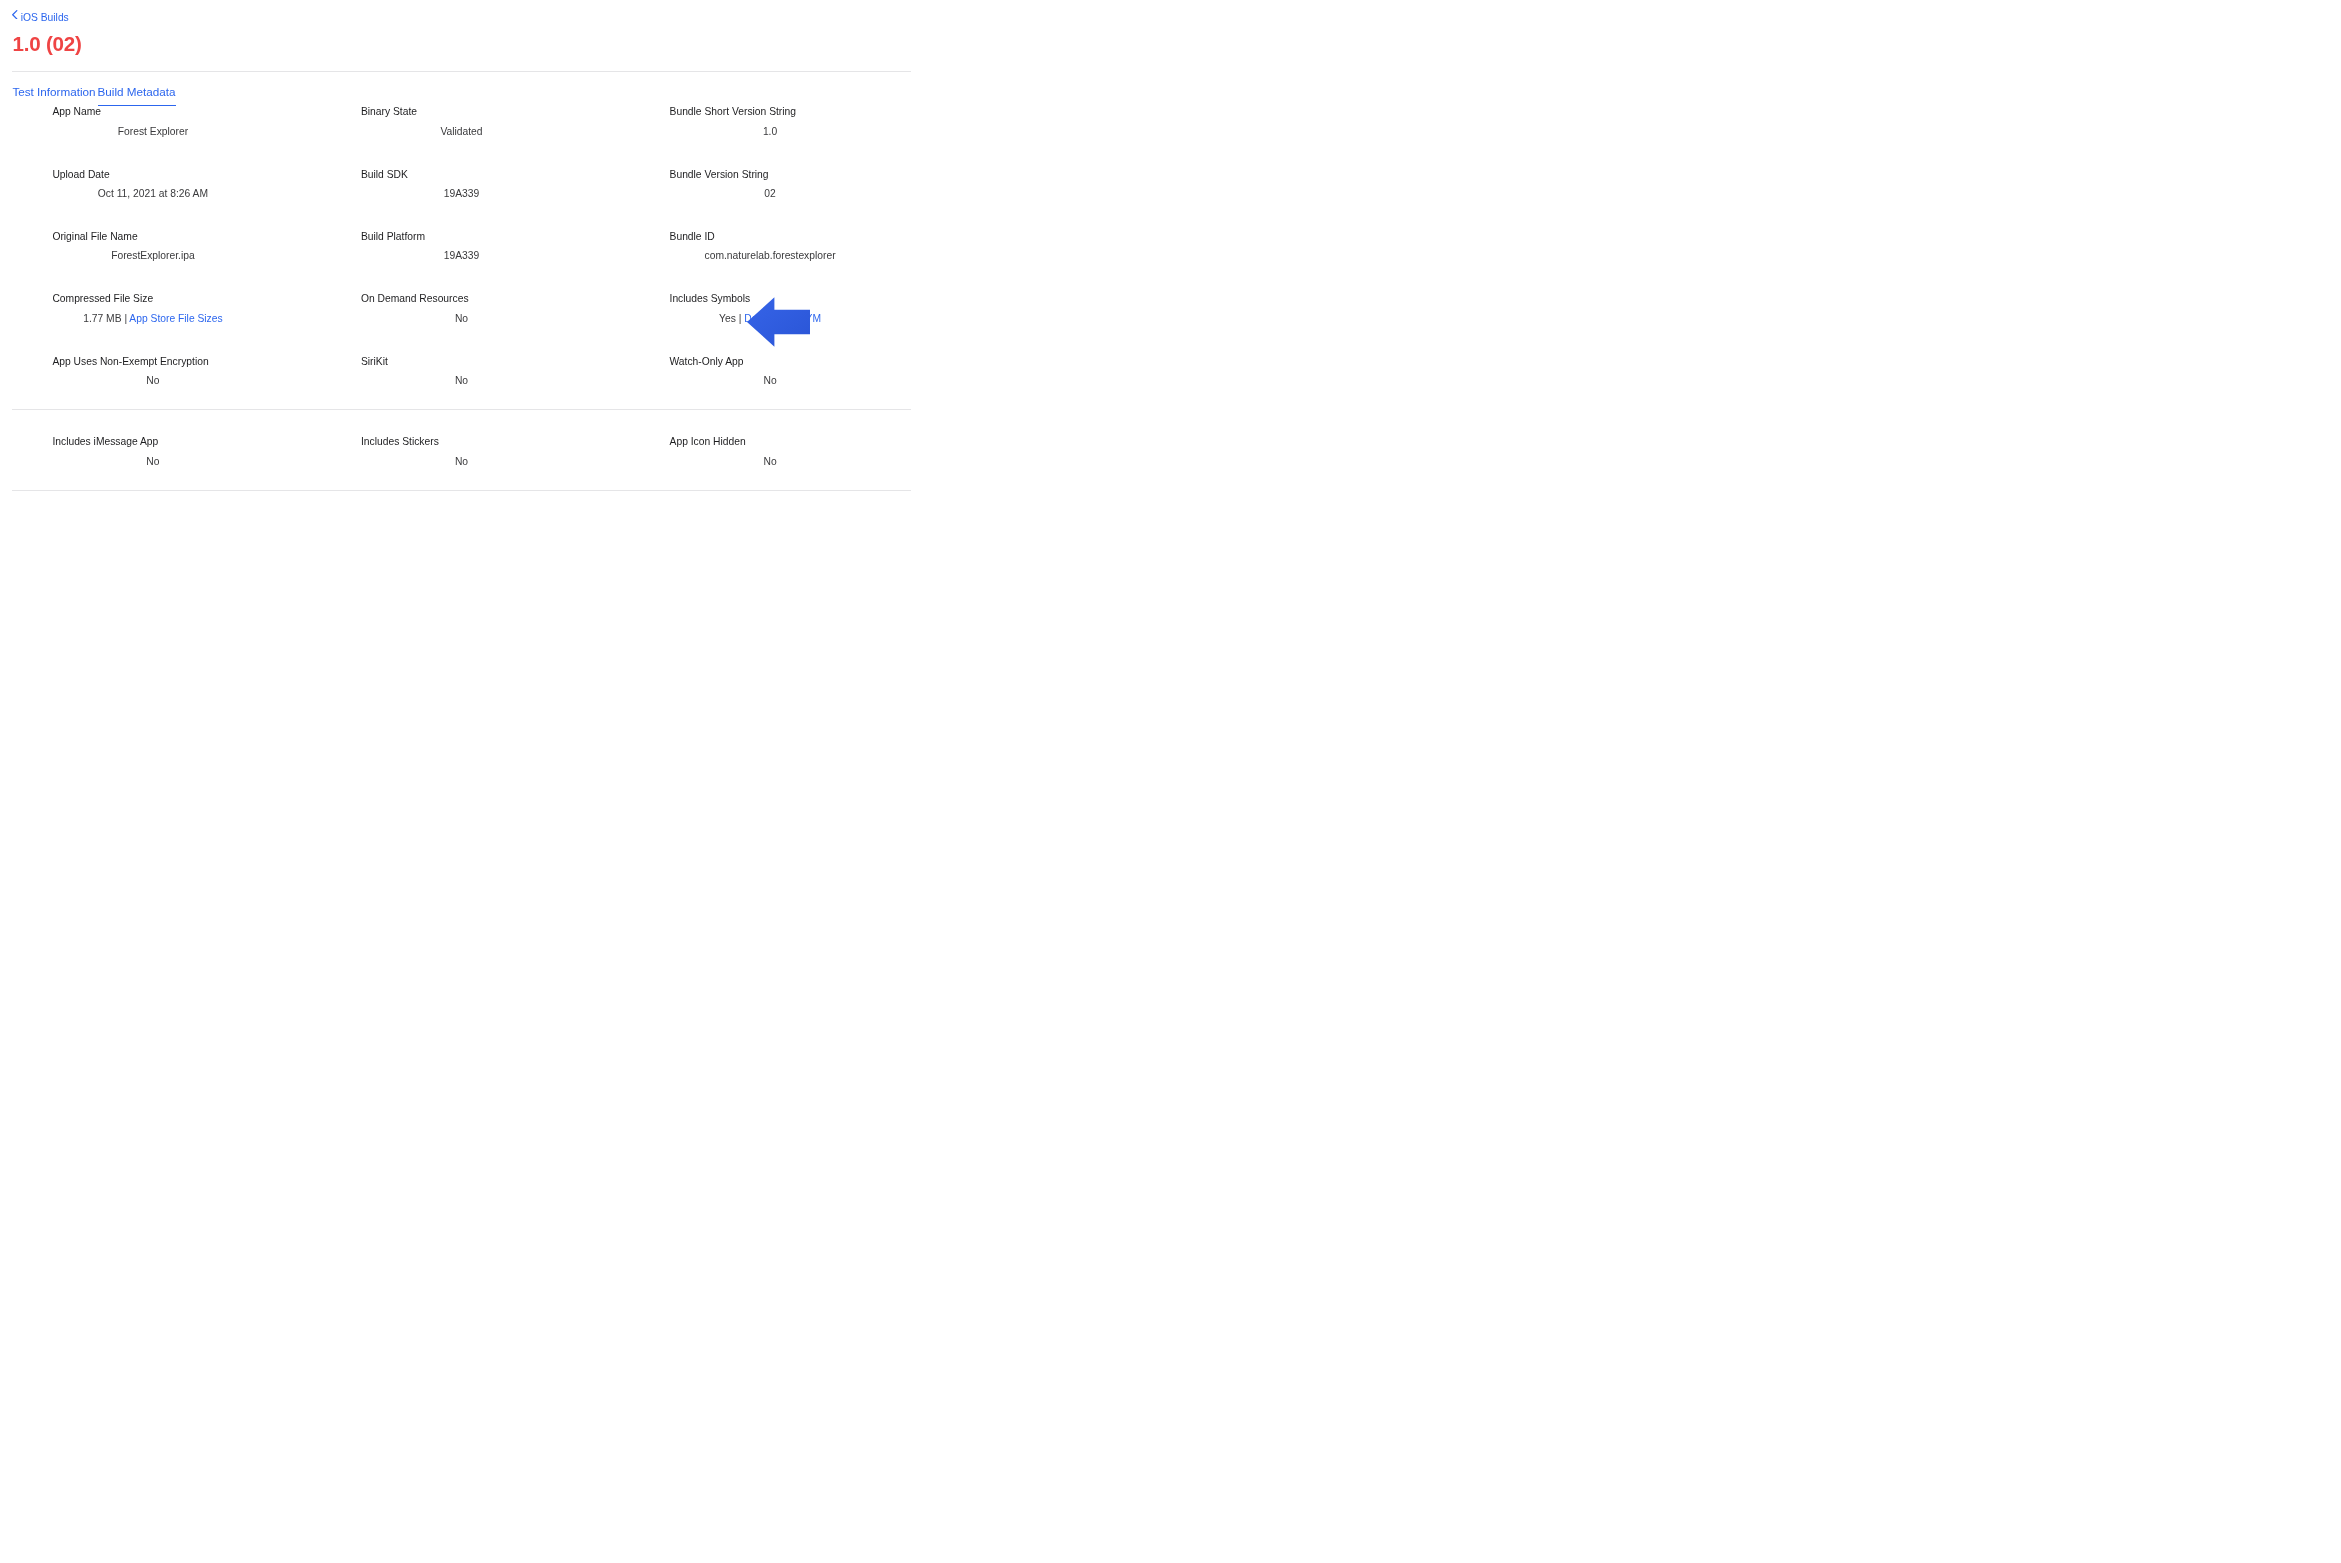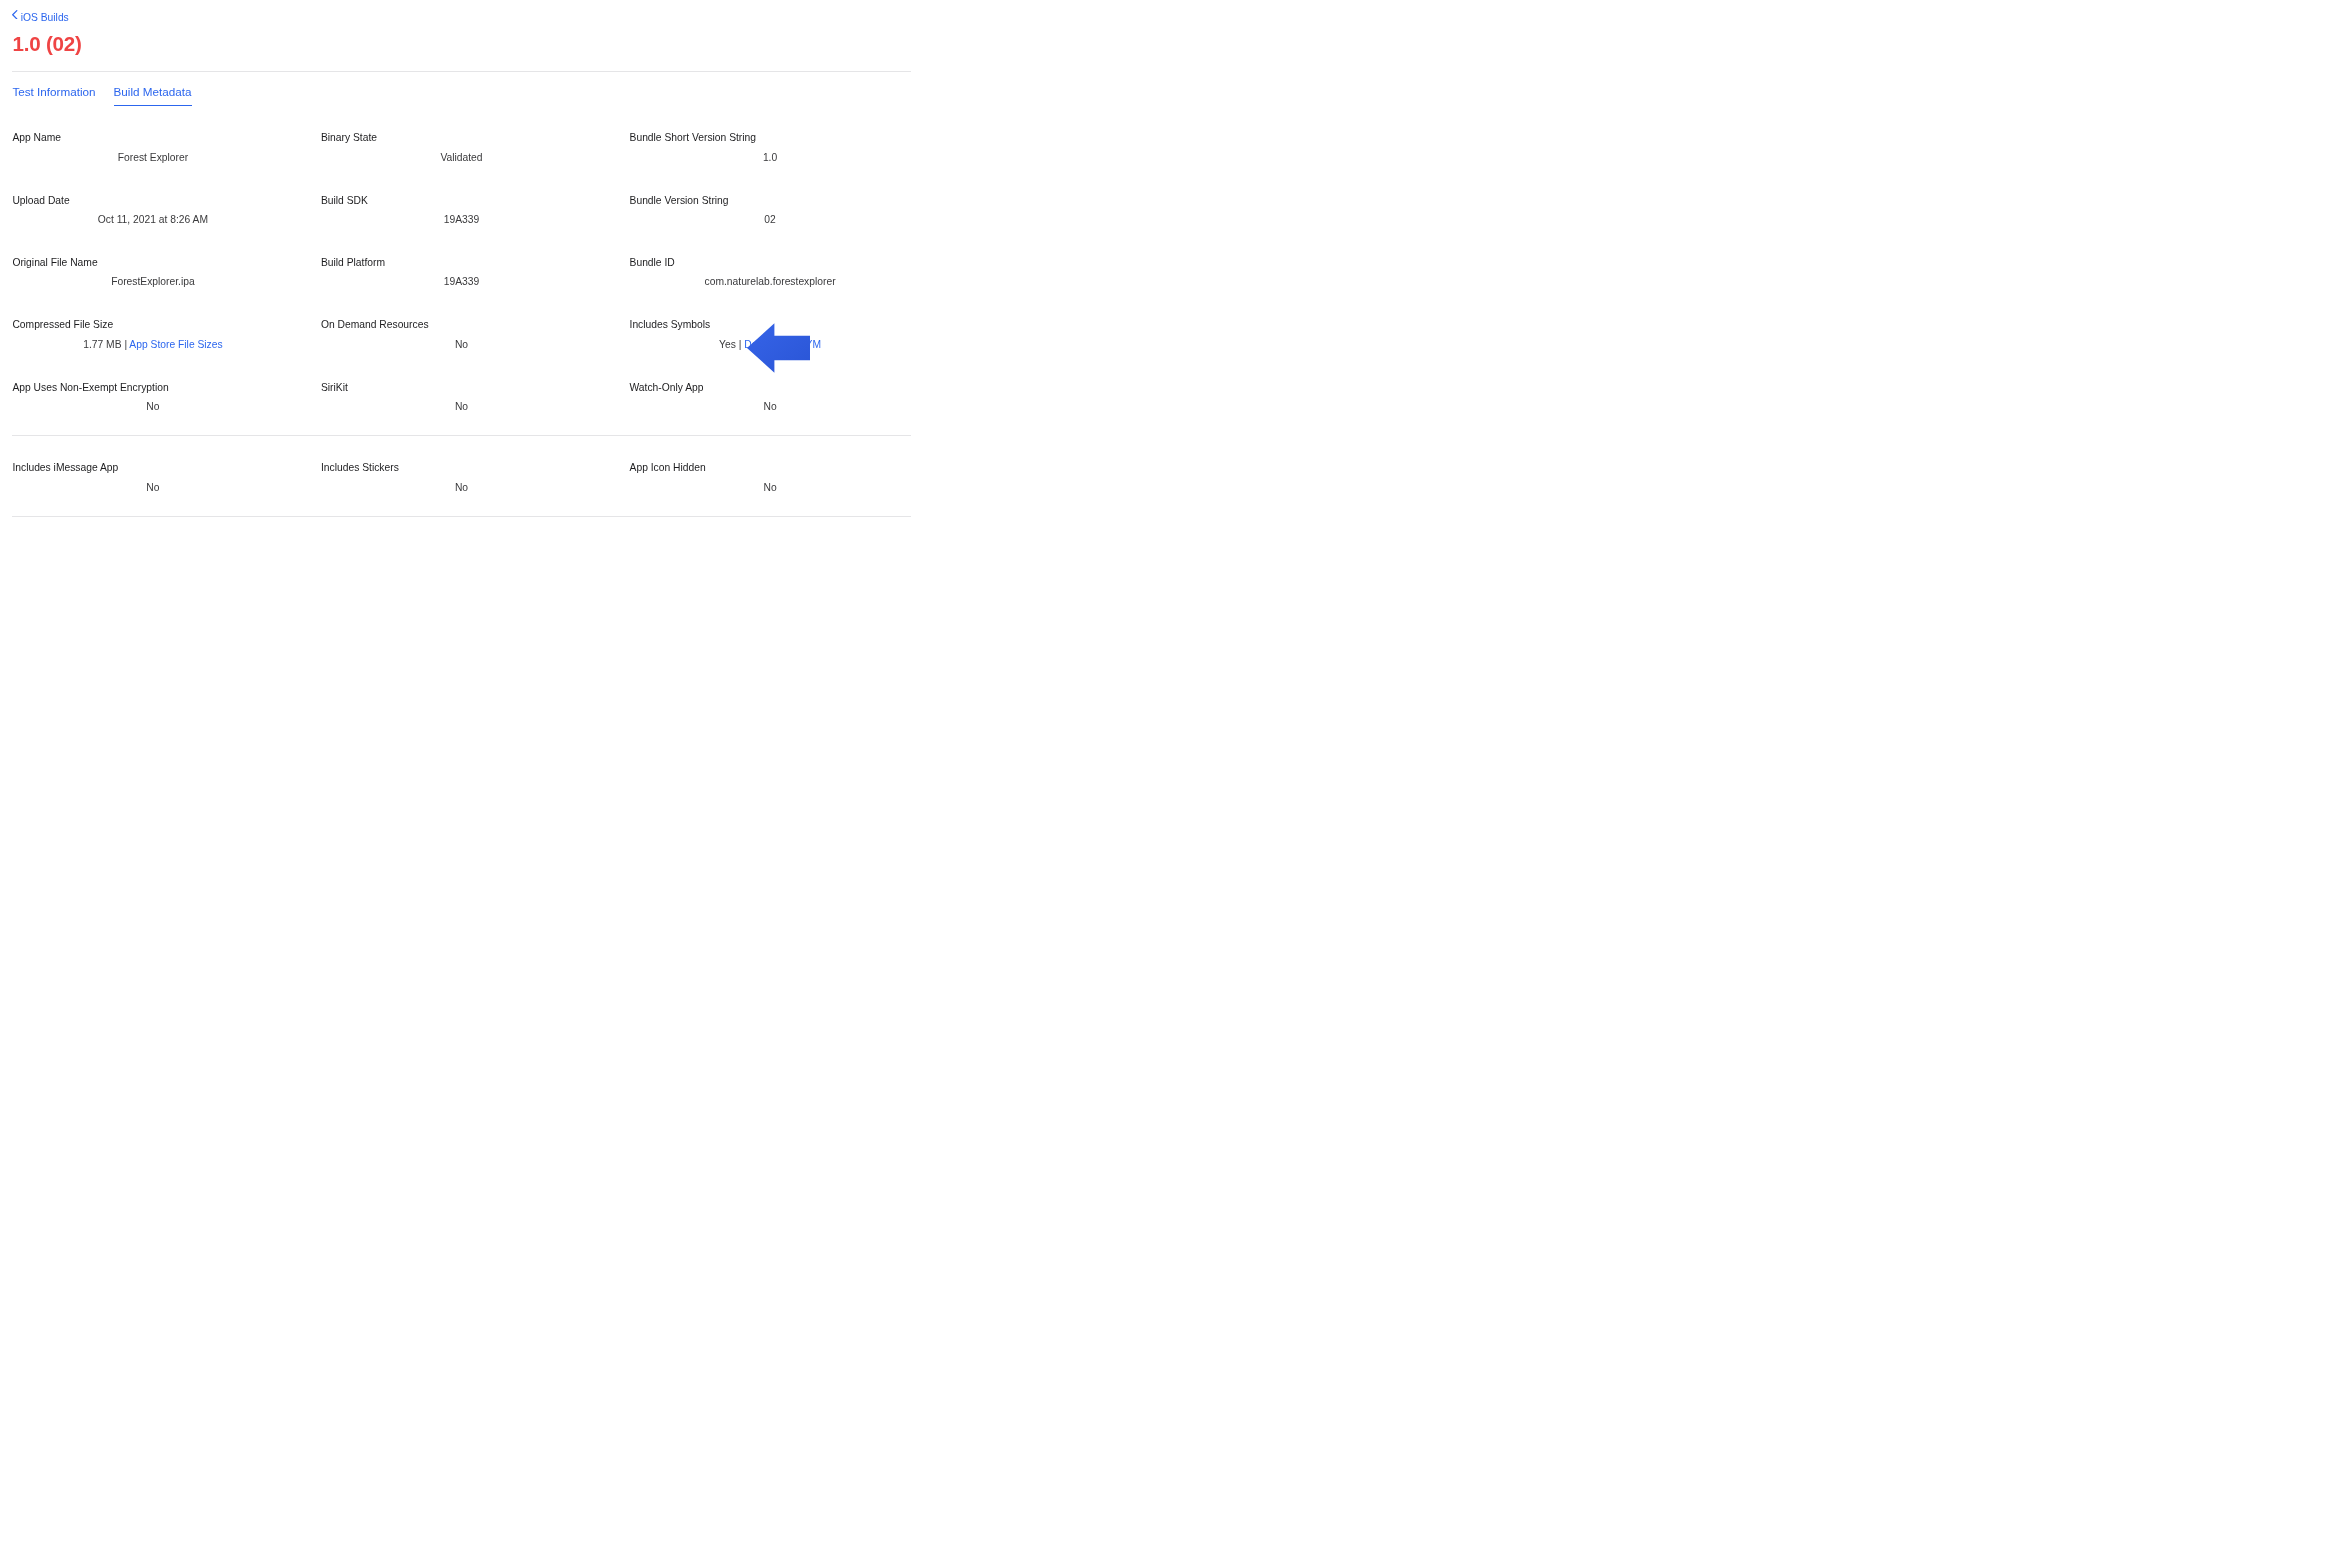--- a/index.html
+++ b/index.html
@@ -34,23 +34,22 @@
     margin: 5.5px 0 15px 0;
     color: #ef4444;
   }
   .divider {
     border: 0;
     border-top: 0.7px solid #e5e5e7;
     margin: 0;
   }
   .tabs {
     display: flex;
-    gap: 18px;
+    gap: 2px;
     padding: 13.8px 0 0 0;
-    margin-bottom: 26px;
   }
   .tab {
     font-size: 11.7px;
     font-weight: 500;
     color: #2c66ee;
     padding-bottom: 6.9px;
     cursor: pointer;
     border-bottom: 1.4px solid transparent;
   }
   .tab.active {
@@ -68,20 +67,21 @@
     grid-template-columns: repeat(3, 1fr);
     column-gap: 27.5px;
     row-gap: 32px;
   }
   .field { position: relative; }
   .field-label {
     font-size: 10.3px;
     font-weight: 400;
     color: #1d1d1f;
     margin-bottom: 8.3px;
+    margin-left: 40px;
   }
   .field-value {
     font-size: 10.3px;
     font-weight: 400;
     color: #3a3a3c;
     text-align: center;
   }
   .link {
     color: #2c66ee;
     cursor: pointer;

